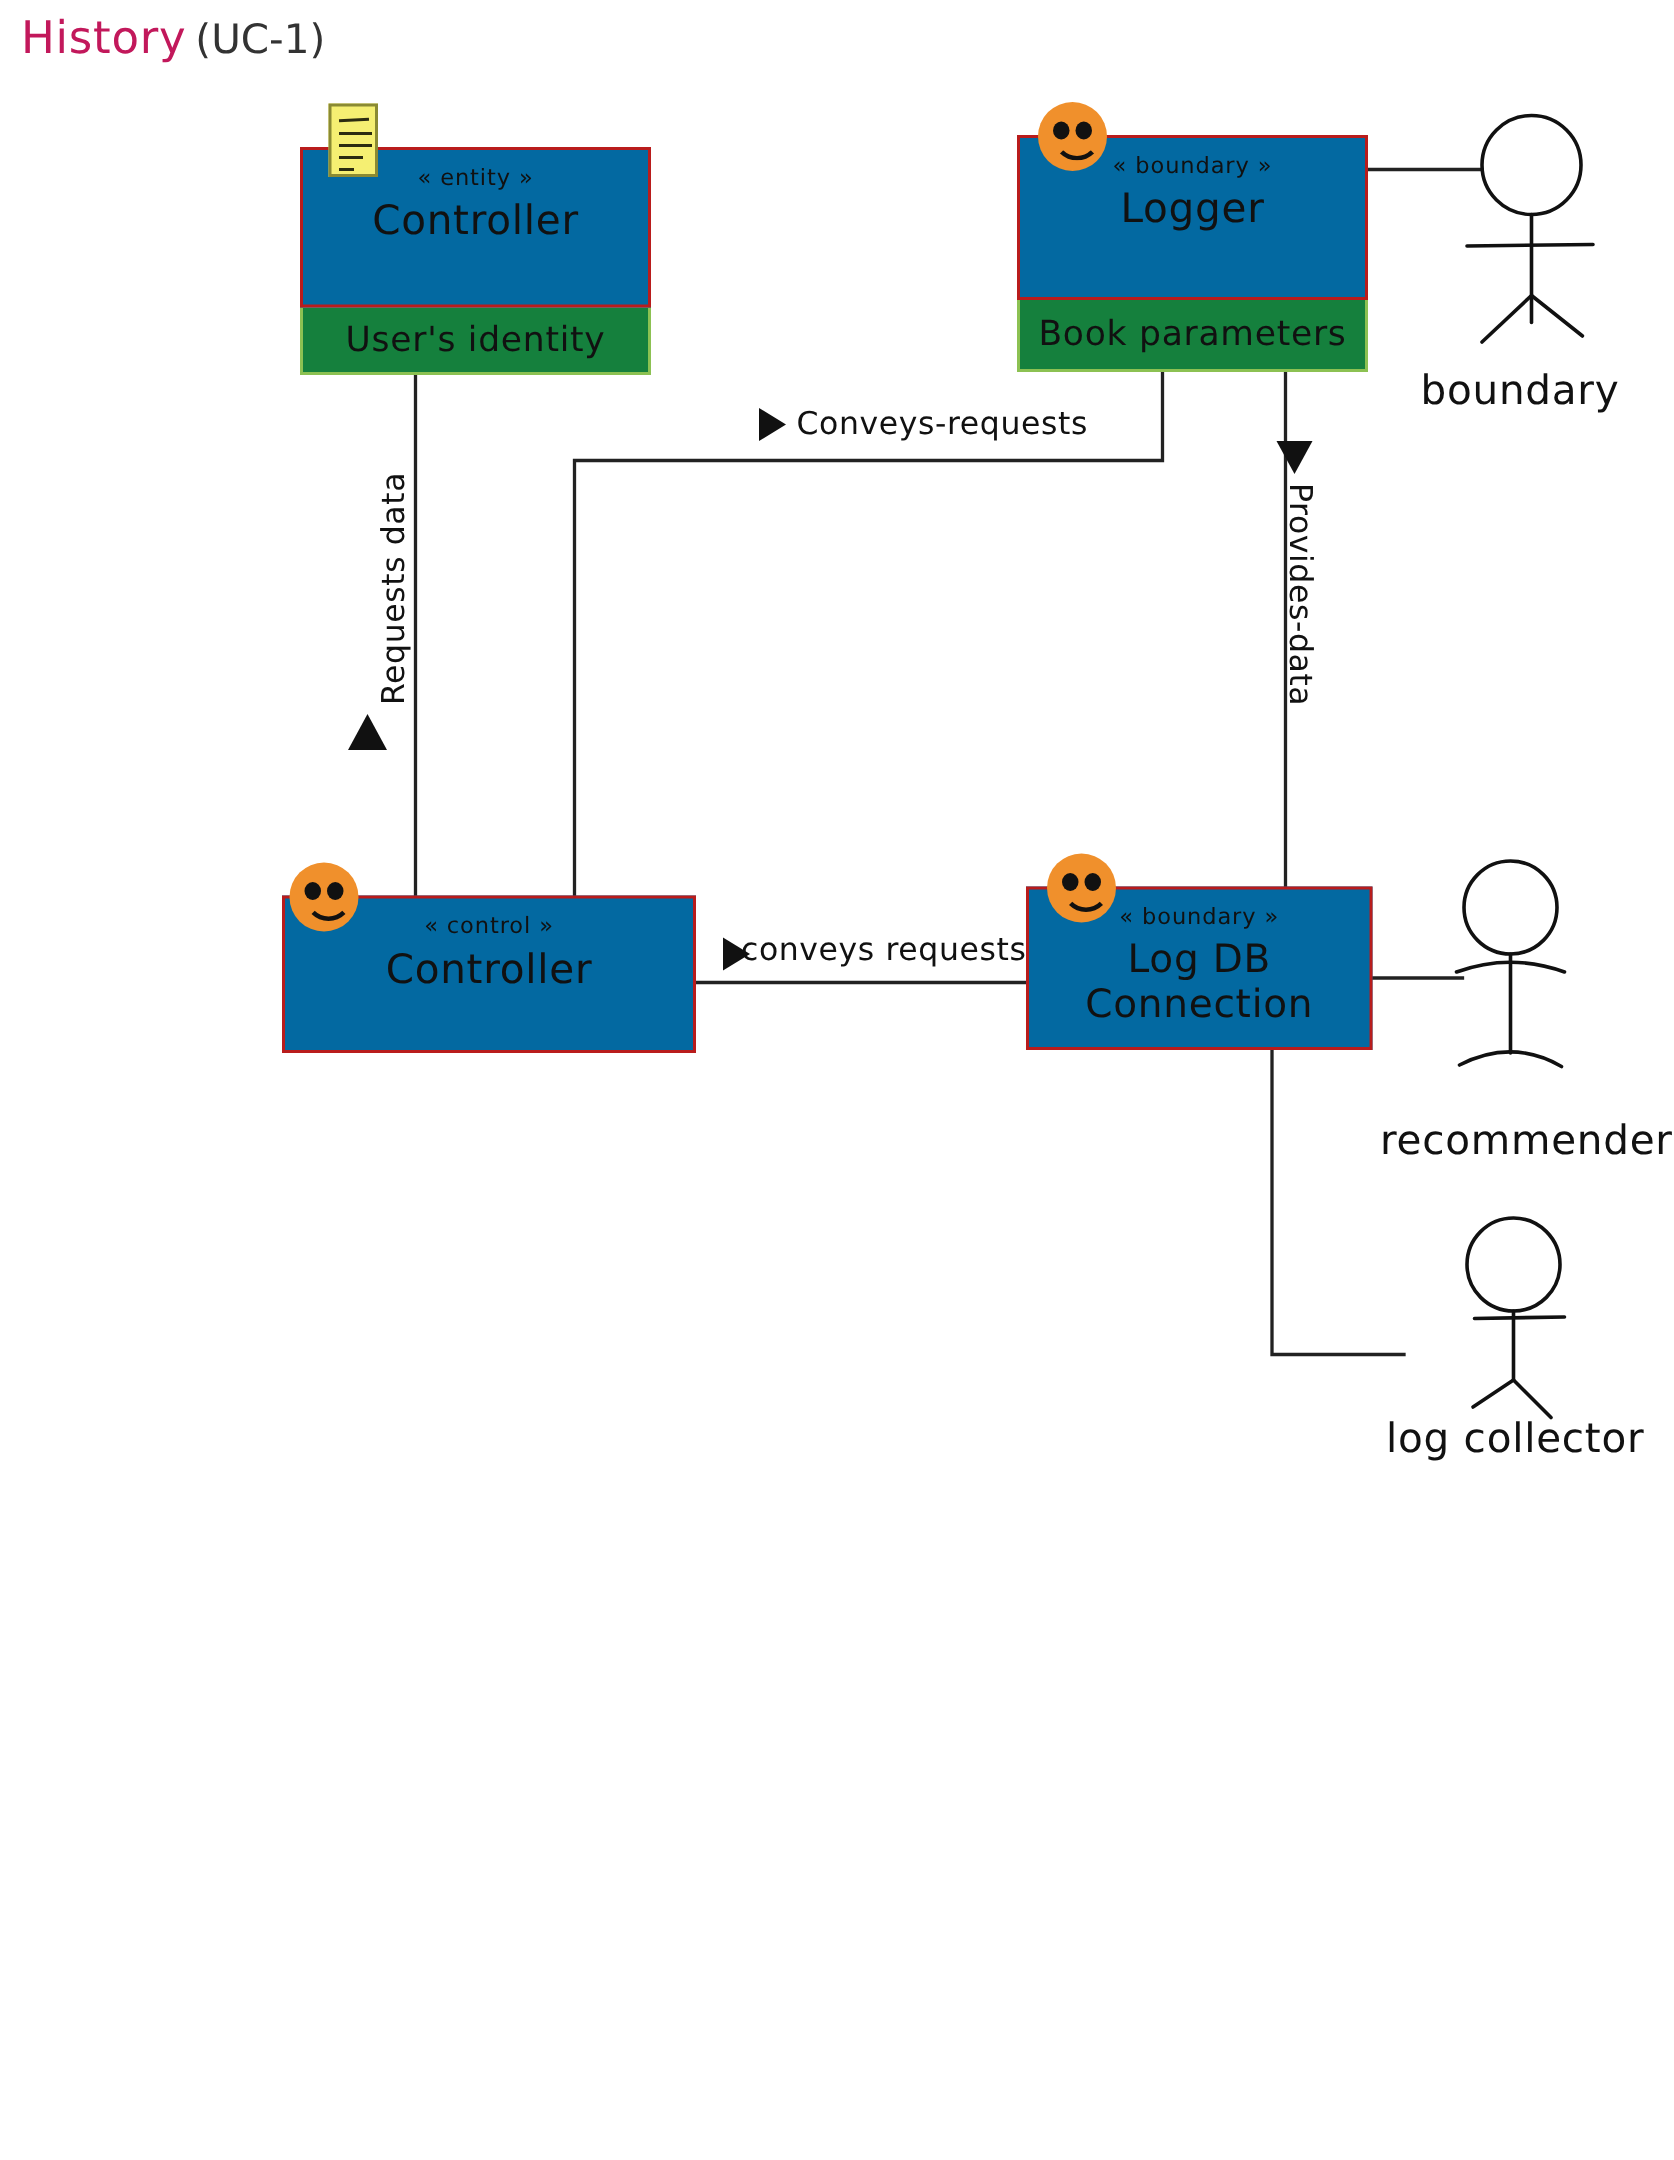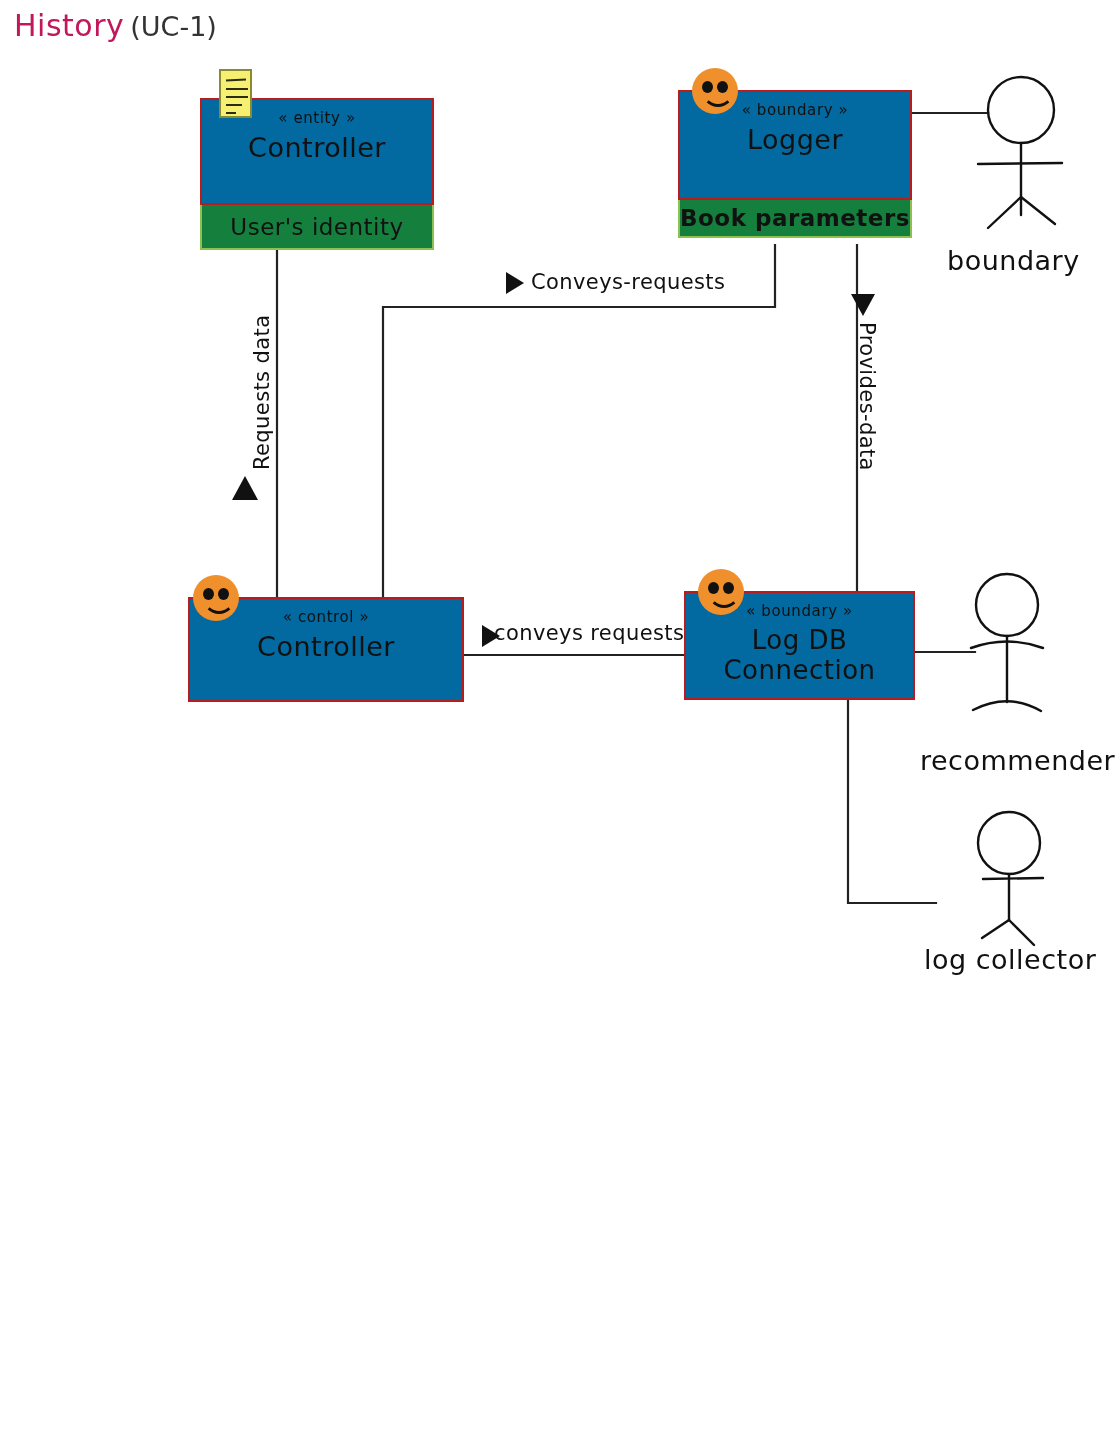--- a/index.html
+++ b/index.html
@@ -241,21 +241,21 @@
   <div class="uml-class" style="left:678px; top:90px; width:234px;">
     <div class="smiley" style="left:14px; top:-22px;">
       <div class="eye l"></div>
         <div class="eye r"></div>
         <div class="mouth"></div>
     </div>
     <div class="uml-head" style="height:110px;">
       <div class="uml-stereo">« boundary »</div>
       <div class="uml-name">Logger</div>
     </div>
-    <div class="uml-attrs" style="height:38px;font-weight:bold;">Book   parameters</div>
+    <div class="uml-attrs" style="height:48px;">Book   parameters</div>
   </div>
 
   <div class="uml-class" style="left:188px; top:597px; width:276px;">
     <div class="smiley" style="left:5px; top:-22px;">
       <div class="eye l"></div>
         <div class="eye r"></div>
         <div class="mouth"></div>
     </div>
     <div class="uml-head" style="height:105px;">
       <div class="uml-stereo">« control »</div>

